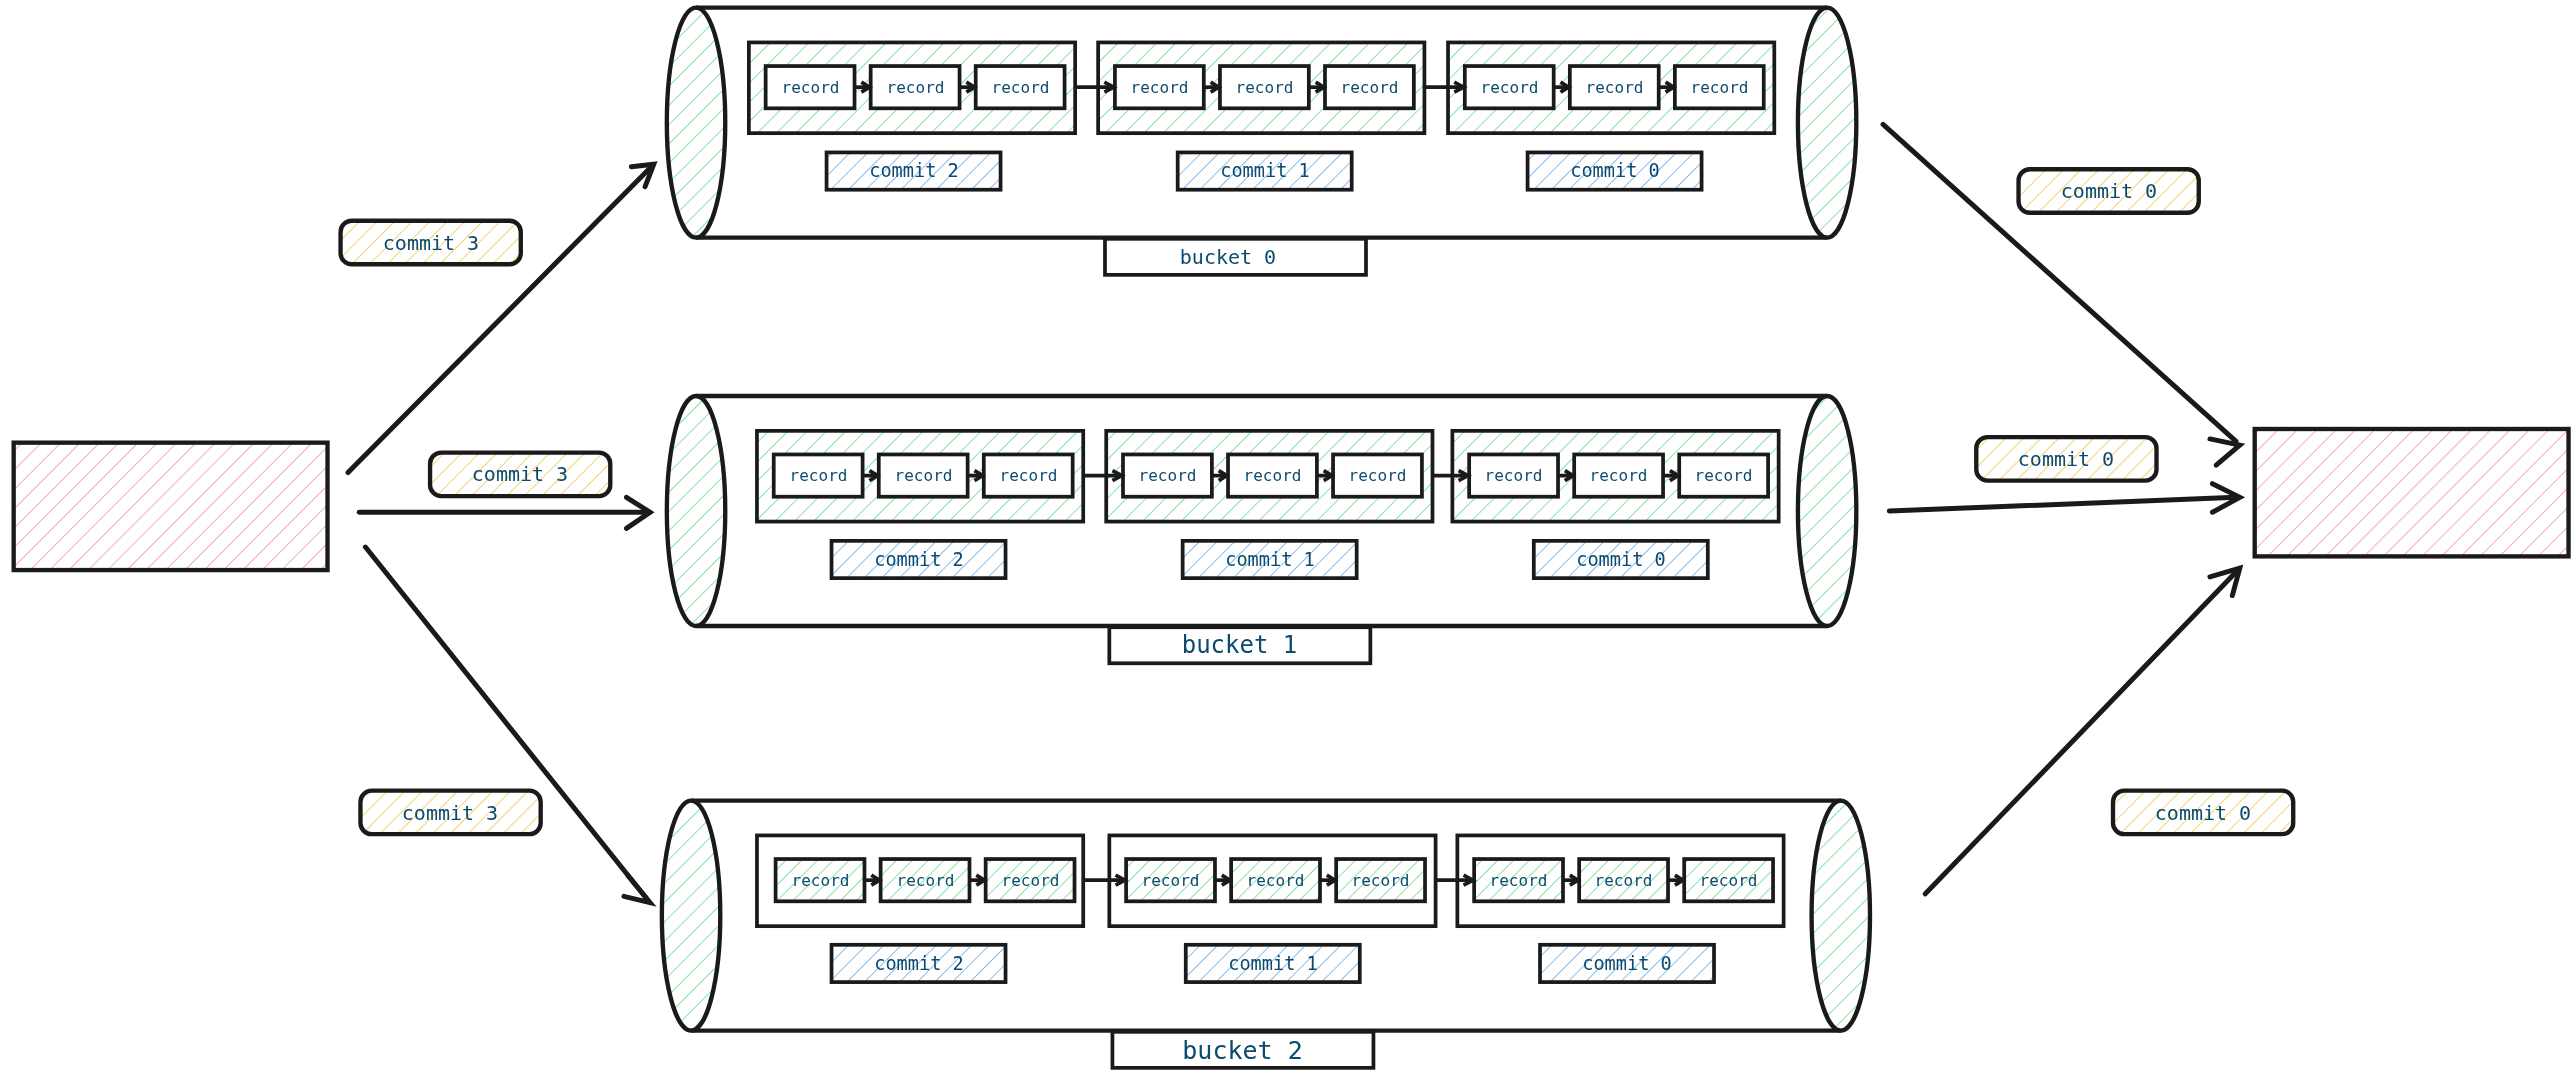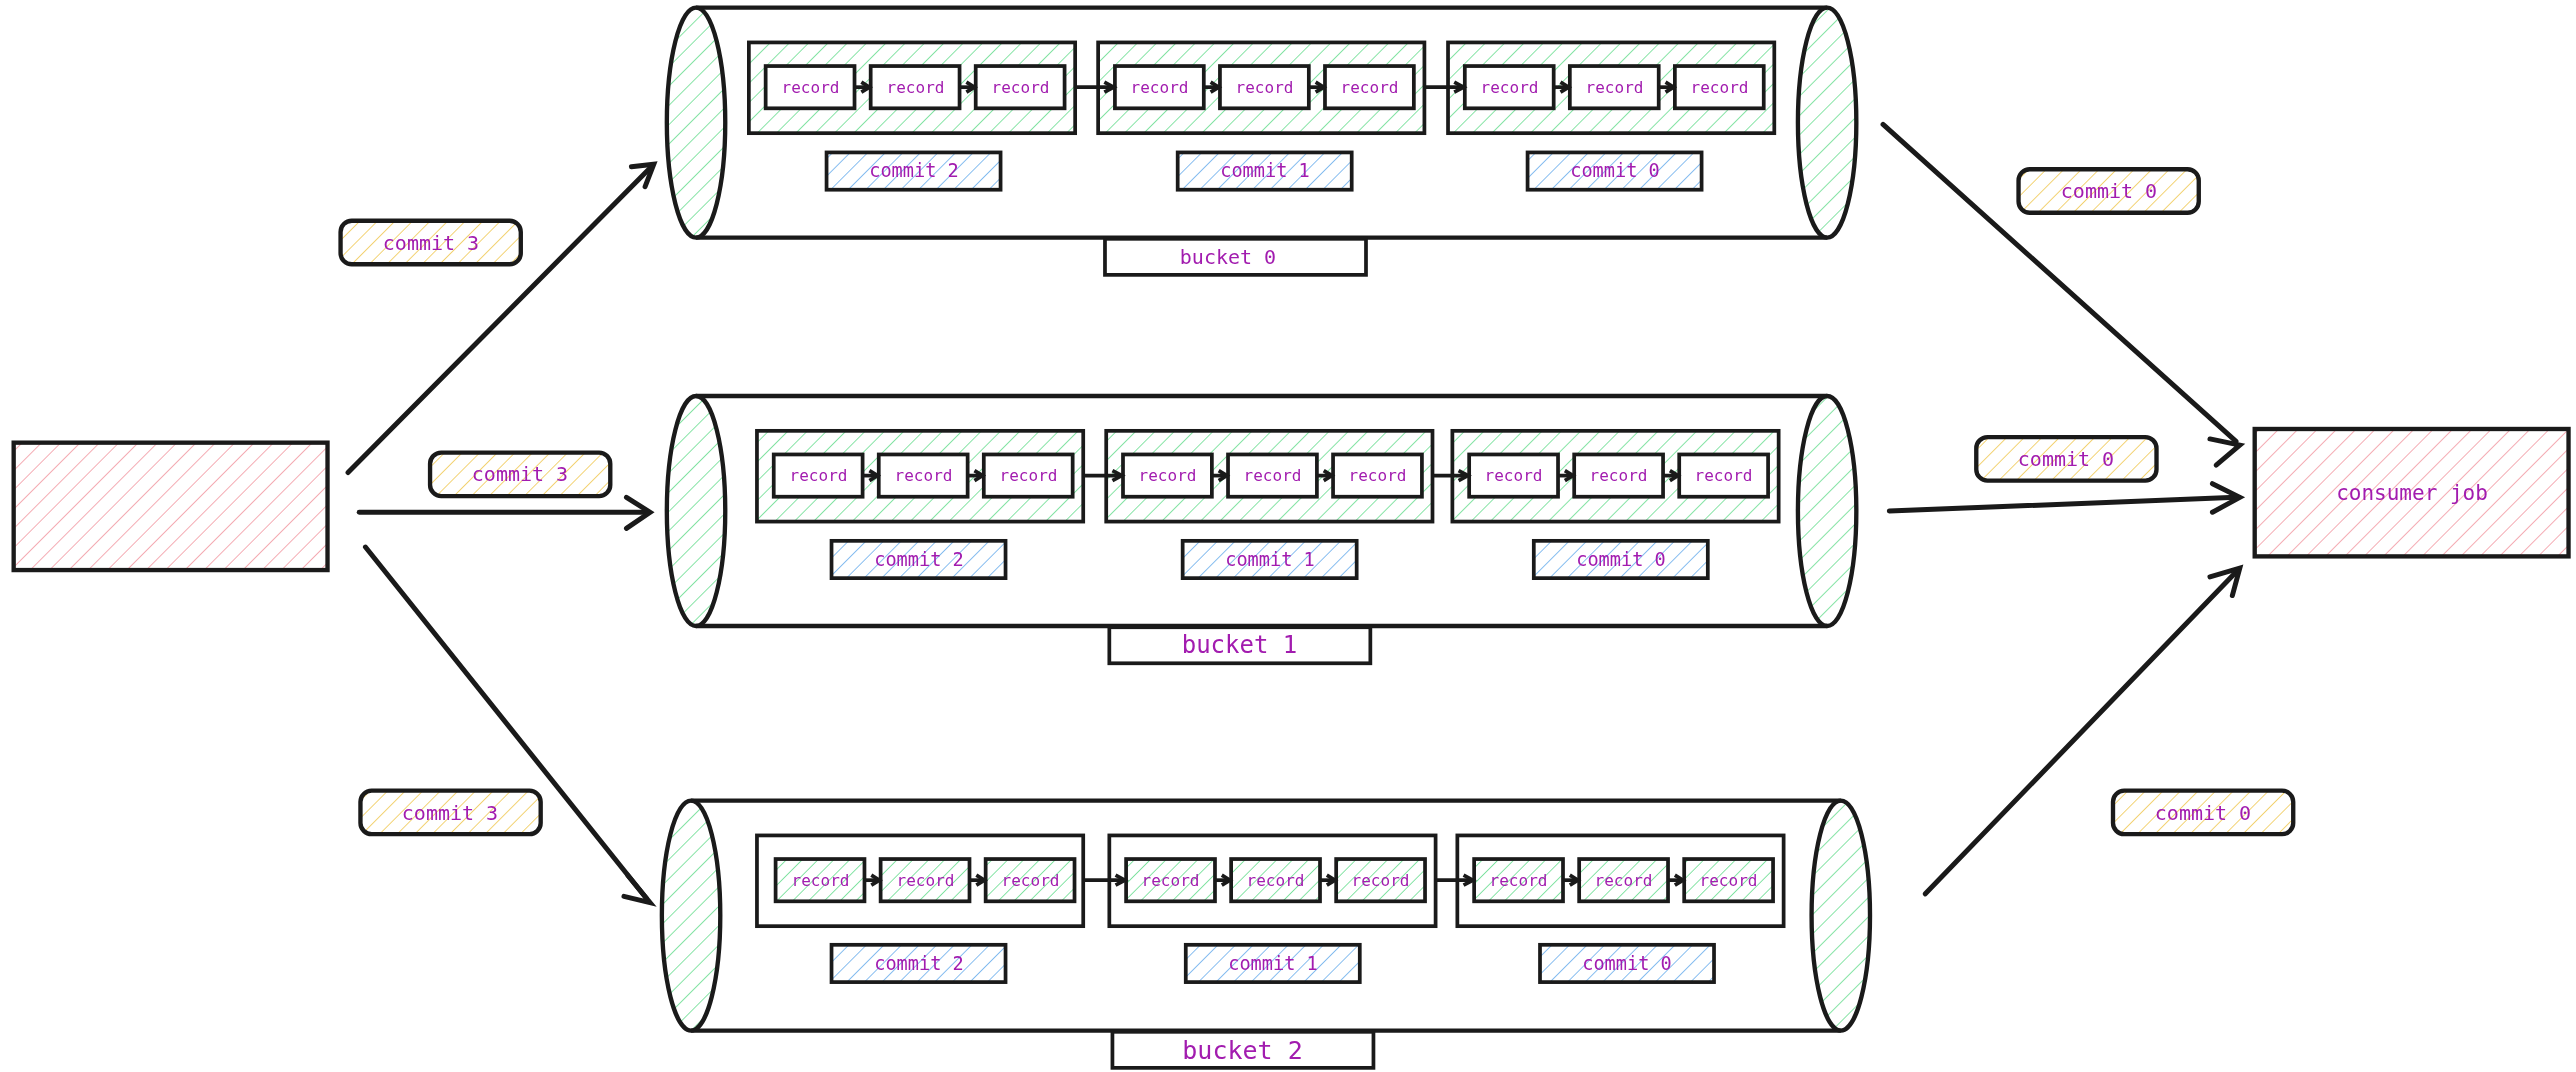--- a/index.html
+++ b/index.html
@@ -1,20 +1,20 @@
 <!DOCTYPE html>
 <html style="font-size:10px"><head>
 <meta charset="utf-8">
 <style>
   html,body{margin:0;padding:0;background:#ffffff;}
   body{font-family:"DejaVu Sans Mono","Liberation Mono",monospace;}
   #stage{position:relative;width:2576px;height:1073px;background:#ffffff;overflow:hidden;}
   svg.layer{position:absolute;left:0;top:0;width:2576px;height:1073px;}
   .lbl{position:absolute;display:flex;align-items:center;justify-content:center;
-       box-sizing:border-box;text-align:center;color:#a21caf;white-space:nowrap;}
+       box-sizing:border-box;text-align:center;color:#0c4a6e;white-space:nowrap;}
 </style>
 </head>
 <body>
 
 <div id="stage">
 
   <svg class="layer" viewBox="0 0 4145 1726">
     <defs>
       <pattern id="hatchPink" width="22" height="22" patternTransform="rotate(45)" patternUnits="userSpaceOnUse">
         <line x1="0" y1="0" x2="0" y2="22" stroke="#f4a6ae" stroke-width="3"></line>
@@ -213,21 +213,20 @@
       <rect x="548" y="355" width="290" height="70" rx="18" ry="18" fill="url(#hatchYellow)" stroke="#1a1a1a" stroke-width="7"></rect>
       <rect x="692" y="728" width="290" height="70" rx="18" ry="18" fill="url(#hatchYellow)" stroke="#1a1a1a" stroke-width="7"></rect>
       <rect x="580" y="1272" width="290" height="70" rx="18" ry="18" fill="url(#hatchYellow)" stroke="#1a1a1a" stroke-width="7"></rect>
 
       <rect x="3248" y="272" width="290" height="70" rx="18" ry="18" fill="url(#hatchYellow)" stroke="#1a1a1a" stroke-width="7"></rect>
       <rect x="3180" y="703" width="290" height="70" rx="18" ry="18" fill="url(#hatchYellow)" stroke="#1a1a1a" stroke-width="7"></rect>
       <rect x="3400" y="1272" width="290" height="70" rx="18" ry="18" fill="url(#hatchYellow)" stroke="#1a1a1a" stroke-width="7"></rect>
     </g>
   </svg>
 
-  <div class="lbl" style="left:2255px;top:429px;width:314px;height:127px;font-size:21px;">consumer job</div>
 
   <div class="lbl" style="left:341px;top:221px;width:180px;height:44px;font-size:20px;">commit 3</div>
   <div class="lbl" style="left:430px;top:452px;width:180px;height:44px;font-size:20px;">commit 3</div>
   <div class="lbl" style="left:360px;top:791px;width:180px;height:44px;font-size:20px;">commit 3</div>
 
   <div class="lbl" style="left:2019px;top:169px;width:180px;height:44px;font-size:20px;">commit 0</div>
   <div class="lbl" style="left:1976px;top:437px;width:180px;height:44px;font-size:20px;">commit 0</div>
   <div class="lbl" style="left:2113px;top:791px;width:180px;height:44px;font-size:20px;">commit 0</div>
 
   <div class="lbl" style="left:766px;top:66px;width:89px;height:42px;font-size:16px;">record</div>

